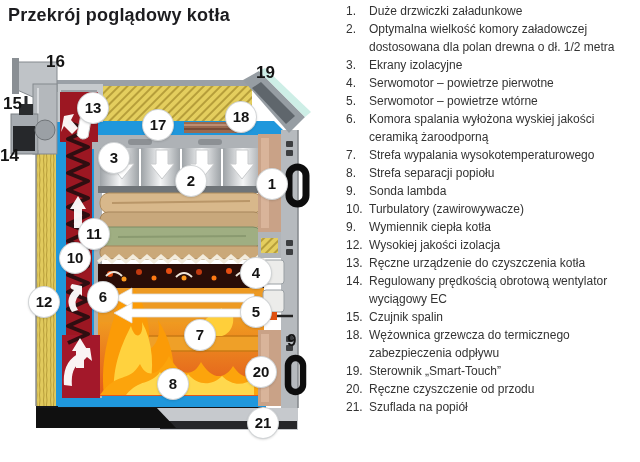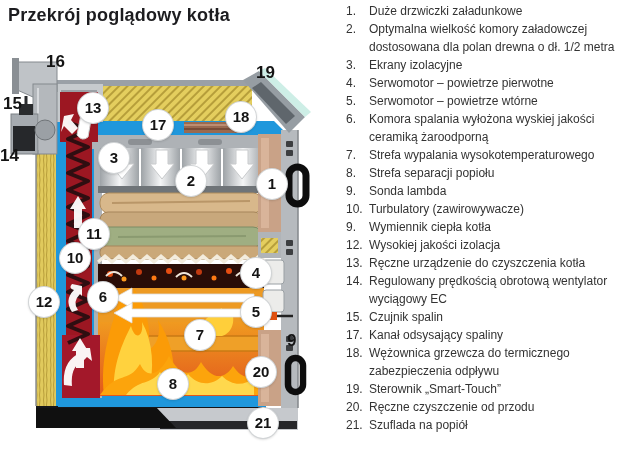--- a/index.html
+++ b/index.html
@@ -301,24 +301,20 @@
     <li>
         <span class="li-num">14.</span>
         <span class="li-text">Regulowany prędkością obrotową wentylator
 wyciągowy EC</span>
       </li>
     <li>
         <span class="li-num">15.</span>
         <span class="li-text">Czujnik spalin</span>
       </li>
     <li>
-        <span class="li-num">17.</span>
-        <span class="li-text">Kanał odsysający spaliny</span>
-      </li>
-    <li>
         <span class="li-num">18.</span>
         <span class="li-text">Wężownica grzewcza do termicznego
 zabezpieczenia odpływu</span>
       </li>
     <li>
         <span class="li-num">19.</span>
         <span class="li-text">Sterownik „Smart-Touch”</span>
       </li>
     <li>
         <span class="li-num">20.</span>

